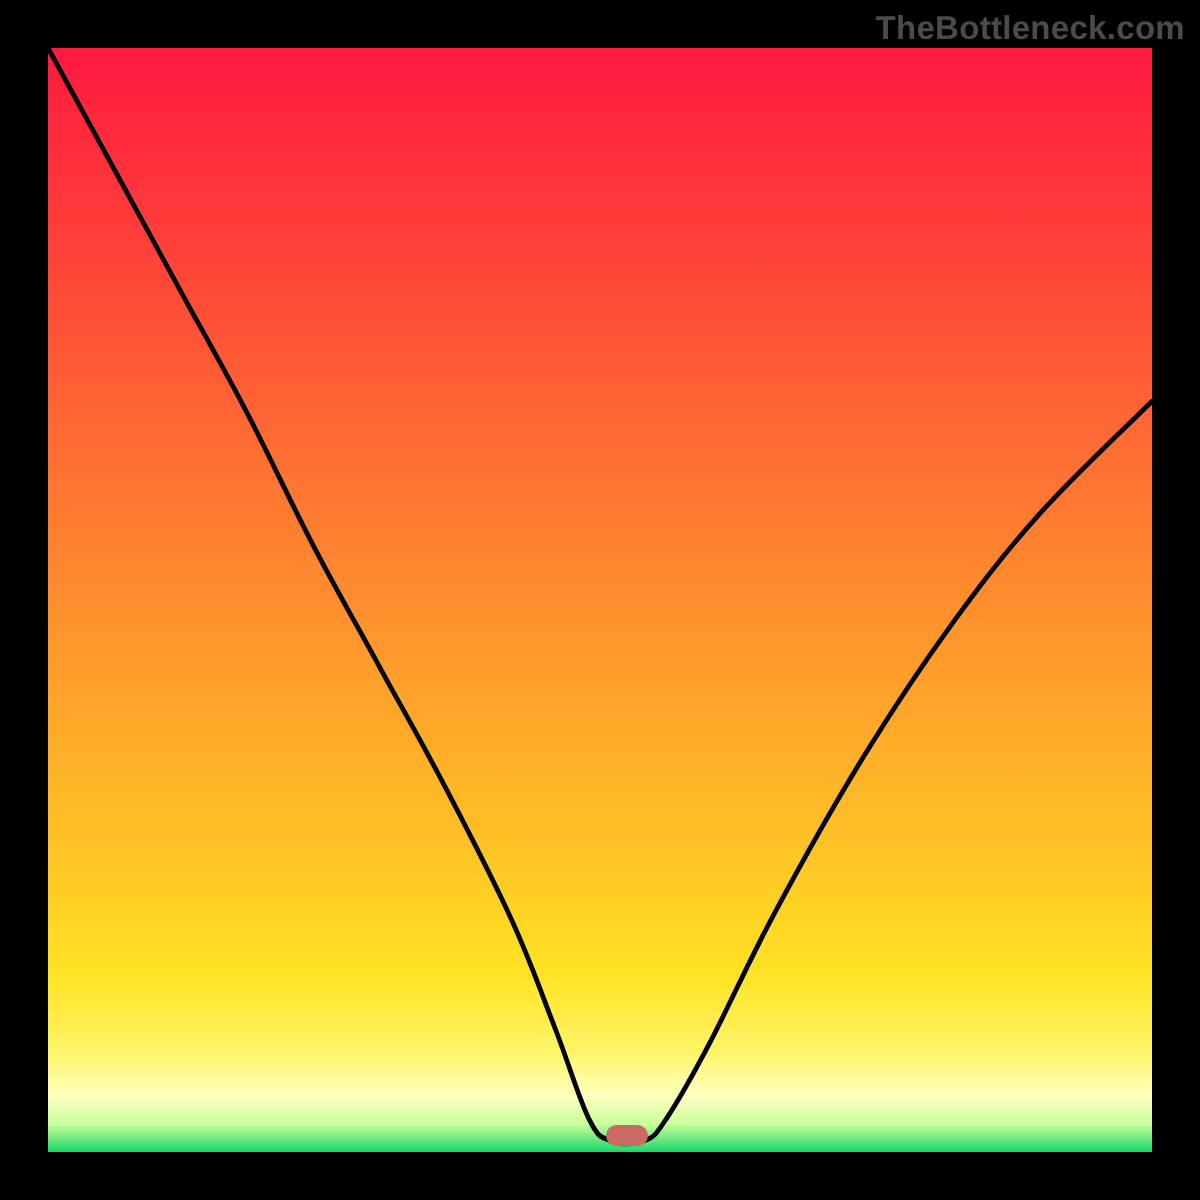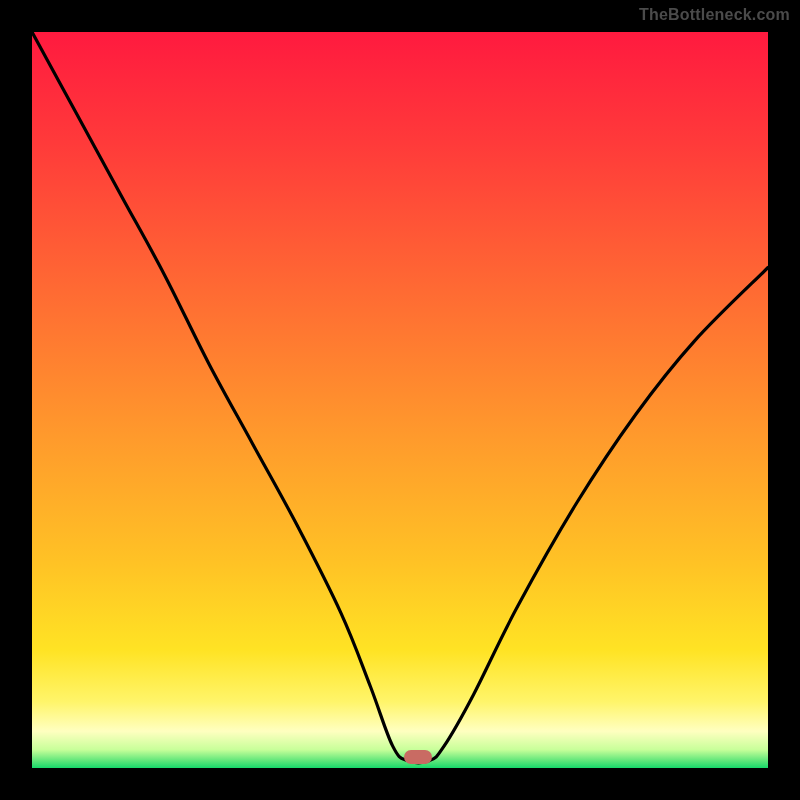--- a/index.html
+++ b/index.html
@@ -37,21 +37,21 @@
       var(--c8) 97.5%,
       var(--c9) 99%,
       var(--c10) 100%
     );
   }
   .watermark {
     position: absolute;
     top: 6px;
     right: 10px;
     color: #4b4b4b;
-    font-size: 16px;
+    font-size: 22px;
     font-weight: 600;
     letter-spacing: 0.2px;
     user-select: none;
   }
   svg.curve {
     position: absolute;
     left: 0;
     top: 0;
     width: 736px;
     height: 736px;

